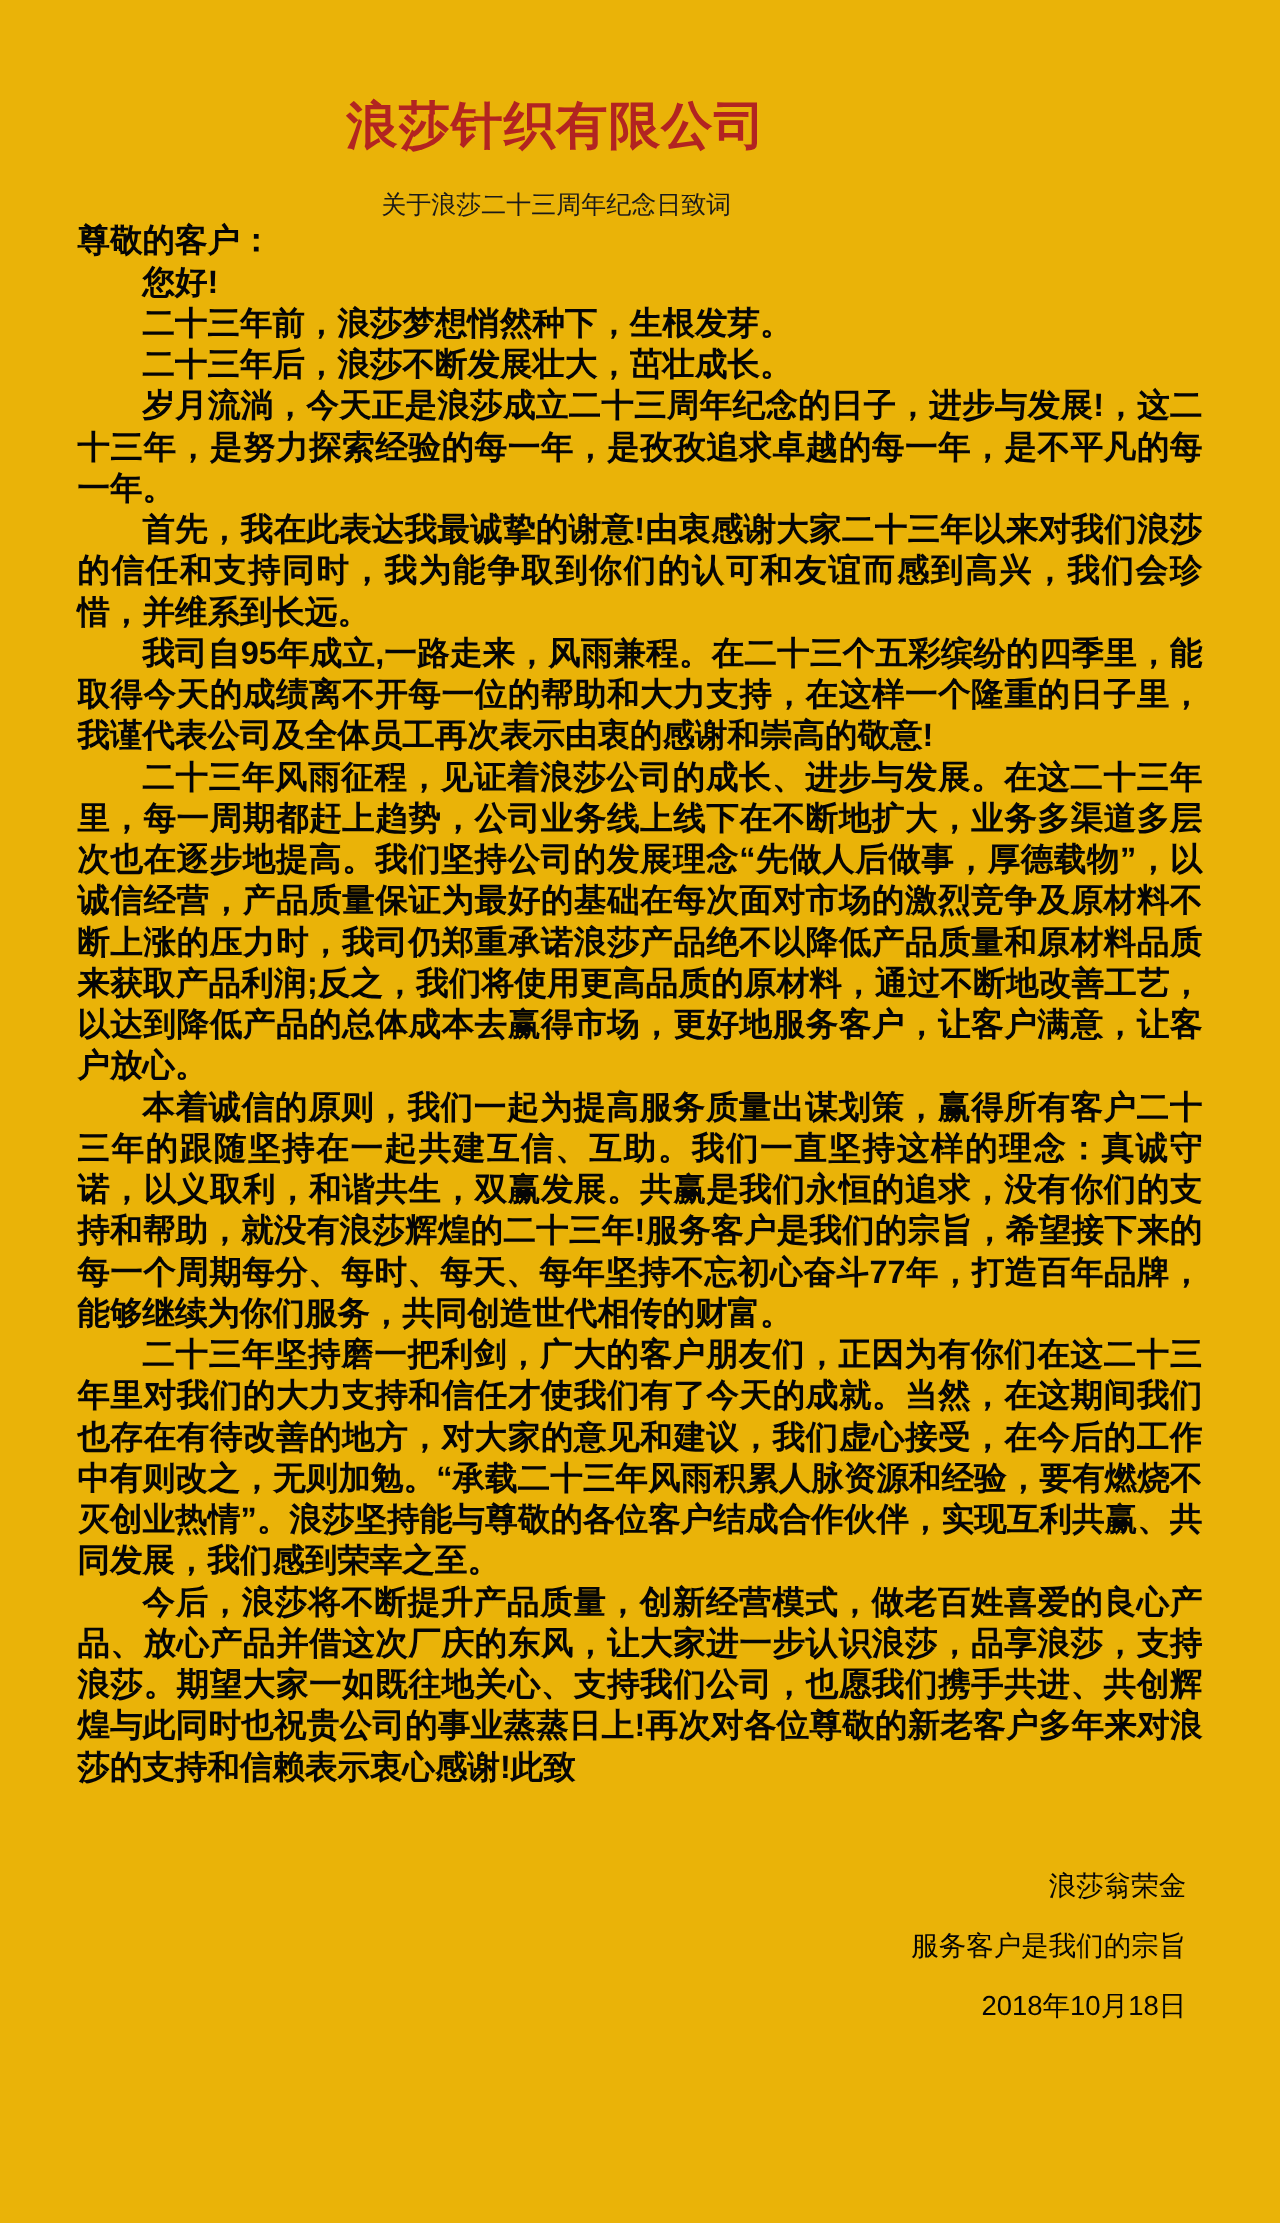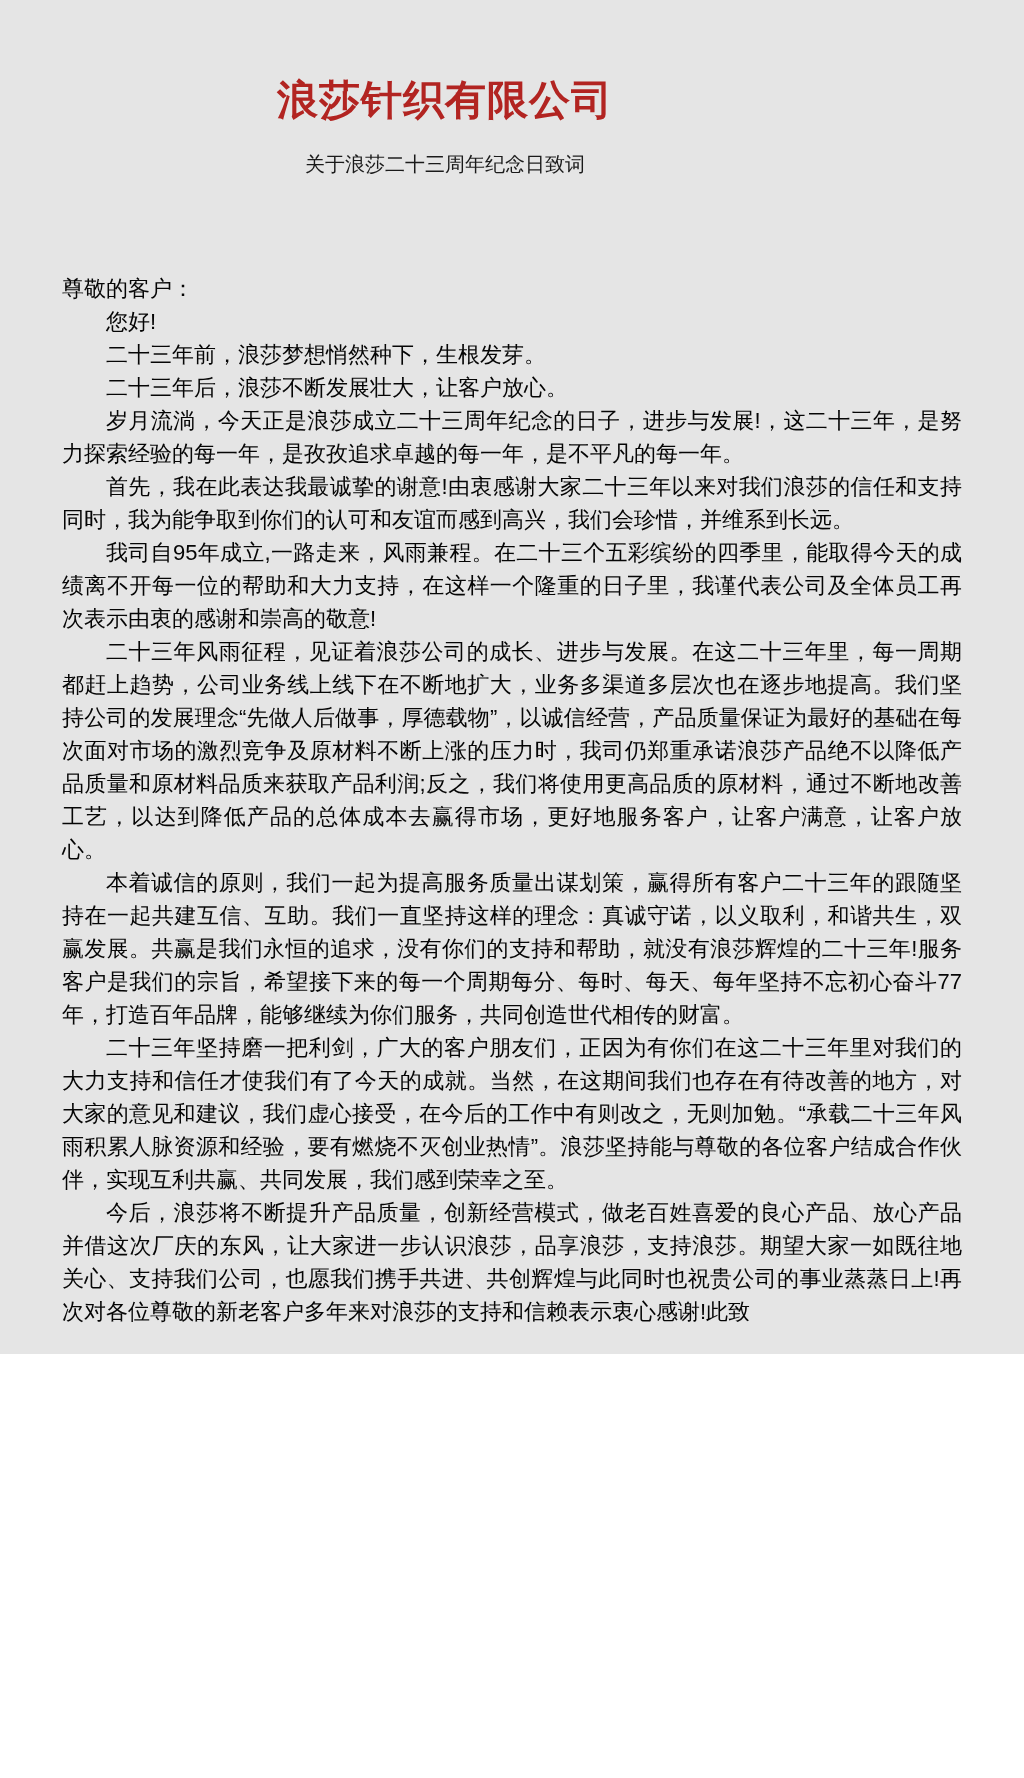--- a/index.html
+++ b/index.html
@@ -1,22 +1,22 @@
 <!DOCTYPE html>
 <html><head>
 <meta charset="utf-8">
 <style>
   * { box-sizing: border-box; }
   html, body { margin: 0; padding: 0; background: #ffffff; }
   .page {
     position: relative;
     width: 1024px;
-    height: 1354px;
+    height: 1778px;
     margin: 0 auto;
-    background: #e5e5e5;
+    background: #eab308;
     color: #000000;
     font-family: "Liberation Sans", sans-serif;
     overflow: hidden;
   }
   .header {
     margin-top: 76px;
     padding-right: 134px; 
     text-align: center;
   }
   .title {
@@ -26,26 +26,26 @@
     font-weight: bold;
     letter-spacing: 1px;
   }
   .subtitle {
     margin-top: 28px;
     font-size: 20px;
     line-height: 24px;
     color: #1a1a1a;
   }
   .content {
-    margin-top: 96px;
     padding: 0 62px;
-    font-size: 22px;
+    font-size: 26px;
     line-height: 33px;
     text-align: justify;
     color: #050505;
+    font-weight: bold;
   }
   .salutation { margin: 0; }
   .para { margin: 0; text-indent: 2em; }
   .signature {
     margin-top: 60px;
     padding: 0 64px;
     text-align: right;
     font-size: 22px;
     line-height: 37px;
     color: #050505;
@@ -59,21 +59,21 @@
   <div class="header">
     <h1 class="title" style="color: rgb(178, 36, 33);">浪莎针织有限公司</h1>
     <div class="subtitle">关于浪莎二十三周年纪念日致词</div>
   </div>
 
   <div class="content">
     <p class="salutation">尊敬的客户：</p>
     <div>
         <p class="para">您好!</p>
         <p class="para">二十三年前，浪莎梦想悄然种下，生根发芽。</p>
-        <p class="para">二十三年后，浪莎不断发展壮大，让客户放心。</p>
+        <p class="para">二十三年后，浪莎不断发展壮大，茁壮成长。</p>
         <p class="para">岁月流淌，今天正是浪莎成立二十三周年纪念的日子，进步与发展!，这二十三年，是努力探索经验的每一年，是孜孜追求卓越的每一年，是不平凡的每一年。</p>
         <p class="para">首先，我在此表达我最诚挚的谢意!由衷感谢大家二十三年以来对我们浪莎的信任和支持同时，我为能争取到你们的认可和友谊而感到高兴，我们会珍惜，并维系到长远。</p>
         <p class="para">我司自95年成立,一路走来，风雨兼程。在二十三个五彩缤纷的四季里，能取得今天的成绩离不开每一位的帮助和大力支持，在这样一个隆重的日子里，我谨代表公司及全体员工再次表示由衷的感谢和崇高的敬意!</p>
         <p class="para">二十三年风雨征程，见证着浪莎公司的成长、进步与发展。在这二十三年里，每一周期都赶上趋势，公司业务线上线下在不断地扩大，业务多渠道多层次也在逐步地提高。我们坚持公司的发展理念“先做人后做事，厚德载物”，以诚信经营，产品质量保证为最好的基础在每次面对市场的激烈竞争及原材料不断上涨的压力时，我司仍郑重承诺浪莎产品绝不以降低产品质量和原材料品质来获取产品利润;反之，我们将使用更高品质的原材料，通过不断地改善工艺，以达到降低产品的总体成本去赢得市场，更好地服务客户，让客户满意，让客户放心。</p>
         <p class="para">本着诚信的原则，我们一起为提高服务质量出谋划策，赢得所有客户二十三年的跟随坚持在一起共建互信、互助。我们一直坚持这样的理念：真诚守诺，以义取利，和谐共生，双赢发展。共赢是我们永恒的追求，没有你们的支持和帮助，就没有浪莎辉煌的二十三年!服务客户是我们的宗旨，希望接下来的每一个周期每分、每时、每天、每年坚持不忘初心奋斗77年，打造百年品牌，能够继续为你们服务，共同创造世代相传的财富。</p>
         <p class="para">二十三年坚持磨一把利剑，广大的客户朋友们，正因为有你们在这二十三年里对我们的大力支持和信任才使我们有了今天的成就。当然，在这期间我们也存在有待改善的地方，对大家的意见和建议，我们虚心接受，在今后的工作中有则改之，无则加勉。“承载二十三年风雨积累人脉资源和经验，要有燃烧不灭创业热情”。浪莎坚持能与尊敬的各位客户结成合作伙伴，实现互利共赢、共同发展，我们感到荣幸之至。</p>
         <p class="para">今后，浪莎将不断提升产品质量，创新经营模式，做老百姓喜爱的良心产品、放心产品并借这次厂庆的东风，让大家进一步认识浪莎，品享浪莎，支持浪莎。期望大家一如既往地关心、支持我们公司，也愿我们携手共进、共创辉煌与此同时也祝贵公司的事业蒸蒸日上!再次对各位尊敬的新老客户多年来对浪莎的支持和信赖表示衷心感谢!此致</p>
       </div>
   </div>
 

